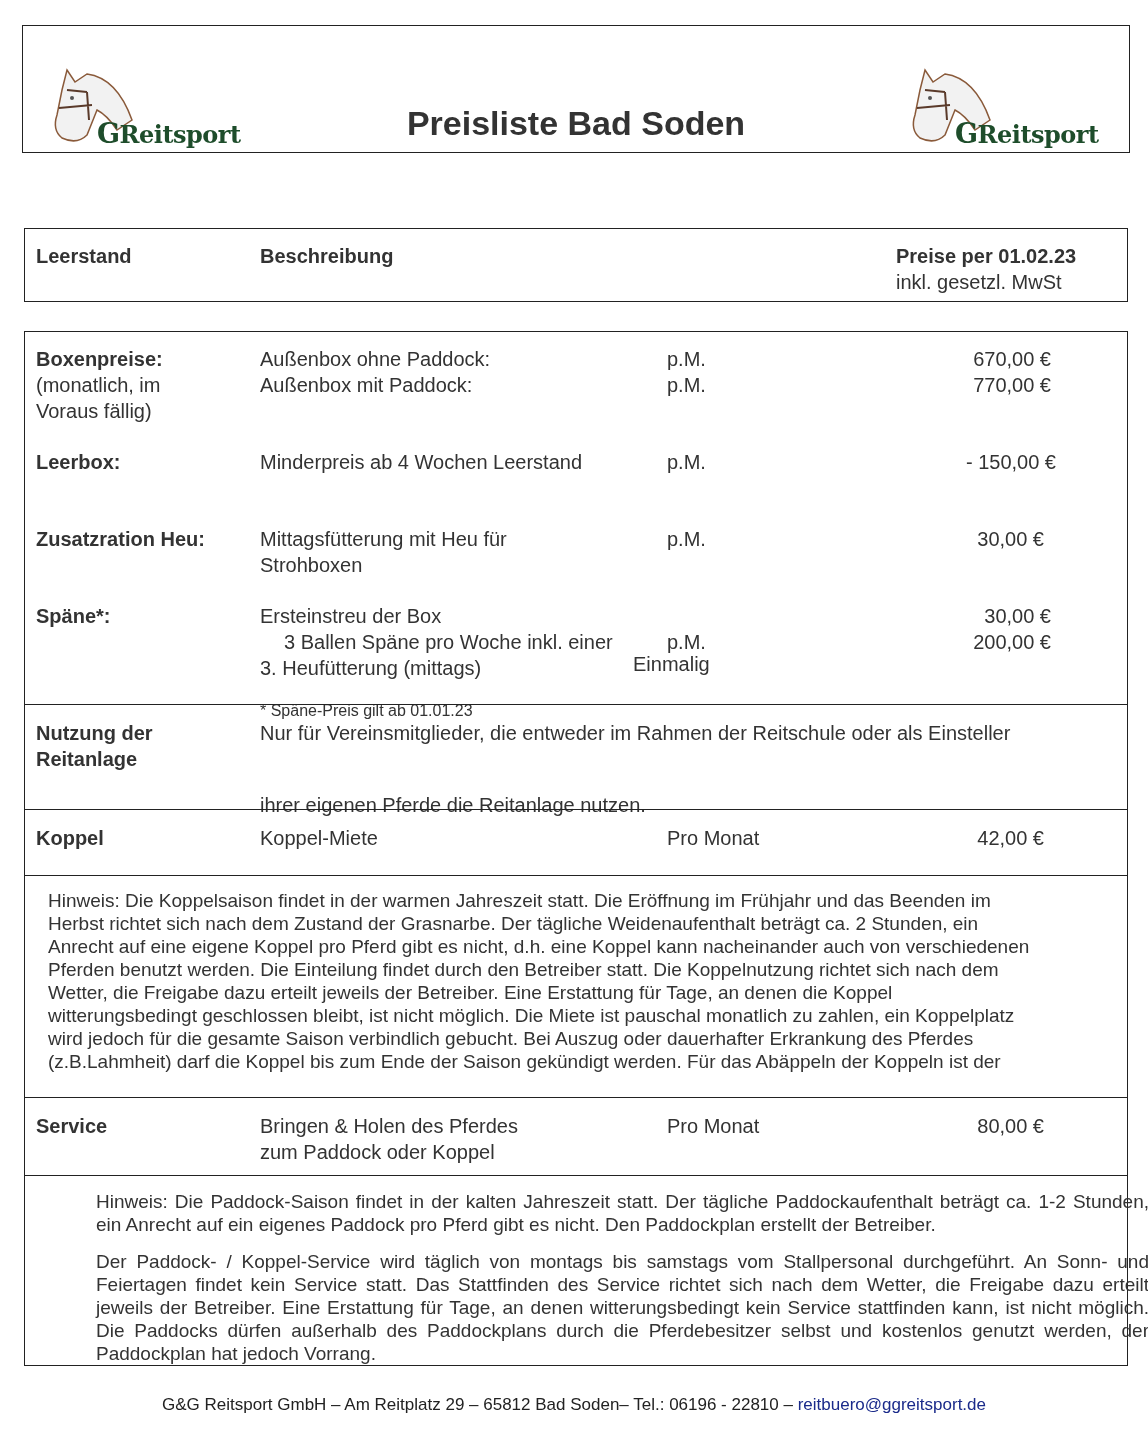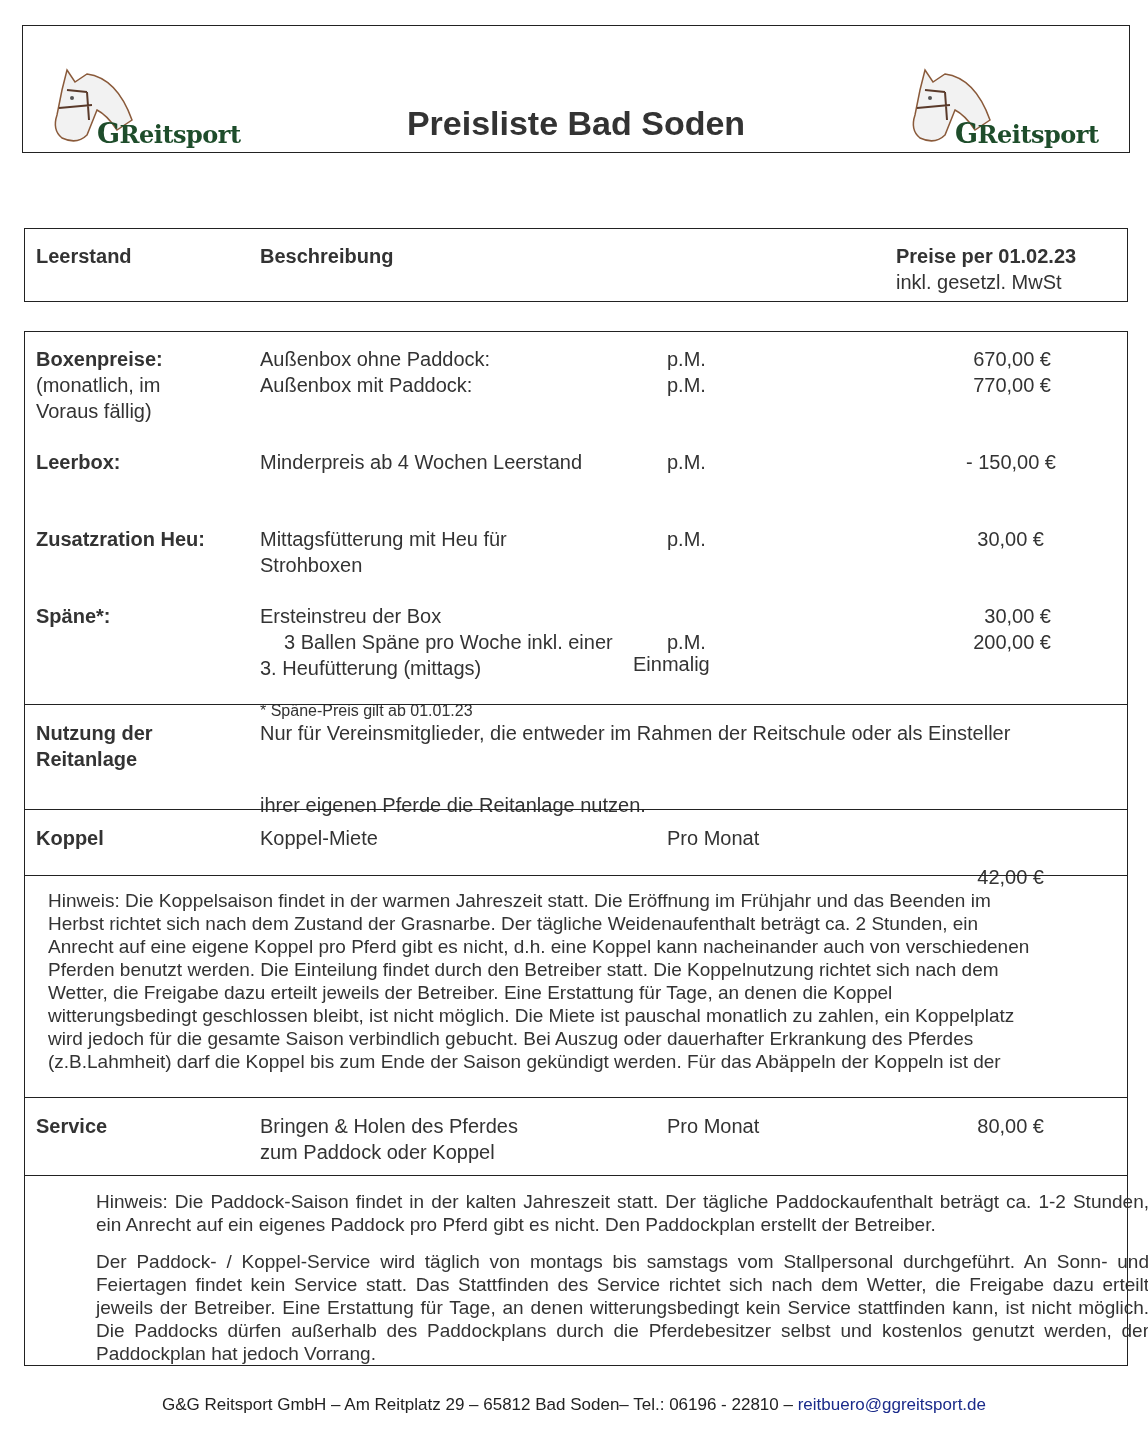--- a/index.html
+++ b/index.html
@@ -92,21 +92,21 @@
 
 <div class="t b" style="left:36px;top:720px;">Nutzung der</div>
 <div class="t b" style="left:36px;top:746px;">Reitanlage</div>
 <div class="t" style="left:260px;top:720px;">Nur für Vereinsmitglieder, die entweder im Rahmen der Reitschule oder als Einsteller</div>
 <div class="t" style="left:260px;top:746px;margin-top:46px;">ihrer eigenen Pferde die Reitanlage nutzen.</div>
 <div class="line" style="top:809px;"></div>
 
 <div class="t b" style="left:36px;top:825px;">Koppel</div>
 <div class="t" style="left:260px;top:825px;">Koppel-Miete</div>
 <div class="t" style="left:667px;top:825px;">Pro Monat</div>
-<div class="t r" style="right:104px;top:825px;margin-top:39px;">42,00 €</div>
+<div class="t r" style="right:104px;top:825px;">42,00 €</div>
 <div class="line" style="top:875px;"></div>
 
 <div class="para" style="left:48px;top:889px;width:1060px;">
   <div>Hinweis: Die Koppelsaison findet in der warmen Jahreszeit statt. Die Eröffnung im Frühjahr und das Beenden im</div>
   <div>Herbst richtet sich nach dem Zustand der Grasnarbe. Der tägliche Weidenaufenthalt beträgt ca. 2 Stunden, ein</div>
   <div>Anrecht auf eine eigene Koppel pro Pferd gibt es nicht, d.h. eine Koppel kann nacheinander auch von verschiedenen</div>
   <div>Pferden benutzt werden. Die Einteilung findet durch den Betreiber statt. Die Koppelnutzung richtet sich nach dem</div>
   <div>Wetter, die Freigabe dazu erteilt jeweils der Betreiber. Eine Erstattung für Tage, an denen die Koppel</div>
   <div>witterungsbedingt geschlossen bleibt, ist nicht möglich. Die Miete ist pauschal monatlich zu zahlen, ein Koppelplatz</div>
   <div>wird jedoch für die gesamte Saison verbindlich gebucht. Bei Auszug oder dauerhafter Erkrankung des Pferdes</div>

